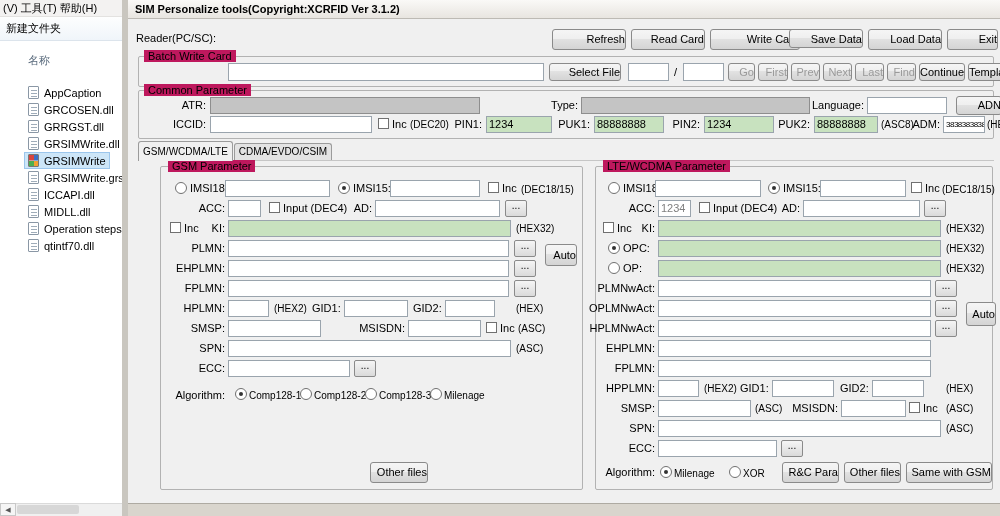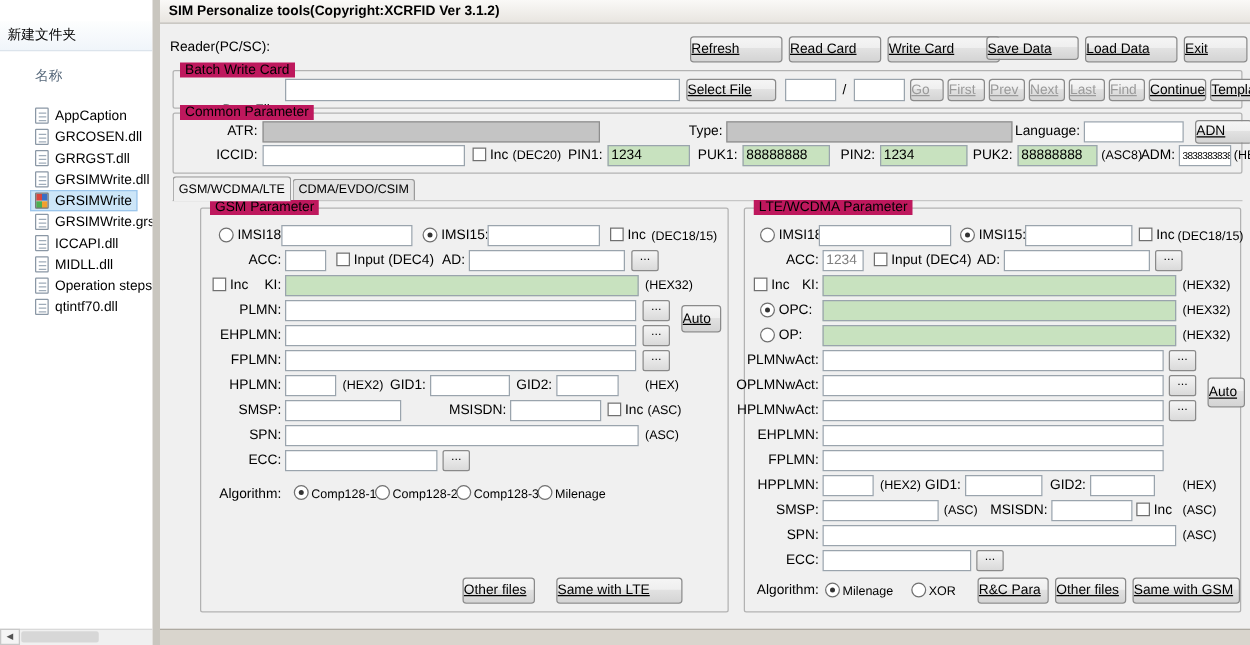--- a/index.html
+++ b/index.html
@@ -30,21 +30,21 @@
   .titlebar { position:absolute; left:0; top:0; width:872px; height:19px; background:linear-gradient(#FAF9F7,#E8E5E0); border-bottom:1px solid #BDBAB4; line-height:18px; padding-left:7px; font-weight:bold; font-size:11px; white-space:nowrap; }
   .bframe { position:absolute; left:0; top:503px; width:872px; height:13px; background:#D9D5CD; border-top:1px solid #AEAAA2; }
 
   .lbl  { position:absolute; white-space:nowrap; line-height:11px; }
   .lblr { position:absolute; white-space:nowrap; line-height:11px; text-align:right; }
   .f10 { font-size:10px; }
   .input { position:absolute; height:17px; background:#fff; border:1px solid #9AA4AD; line-height:15px; padding:0 2px; overflow:hidden; white-space:nowrap; }
   .input.h18 { height:18px; line-height:16px; }
   .green { background:#C8E2BF; }
   .grayf { background:#C4C4C4; border-color:#8E8E8E; }
-  .btn { position:absolute; background:linear-gradient(#F5F5F5,#EFEFEF 45%,#E2E2E2 46%,#D4D4D4); border:1px solid #8A8A8A; border-radius:3px; text-align:left; cursor:default; overflow:hidden; white-space:nowrap;text-decoration:underline; }
+  .btn { position:absolute; background:linear-gradient(#F5F5F5,#EFEFEF 45%,#E2E2E2 46%,#D4D4D4); border:1px solid #8A8A8A; border-radius:3px; text-align:right; cursor:default; overflow:hidden; white-space:nowrap; }
   .btn.dis { color:#9A9A9A; }
   .dots { position:absolute; width:22px; height:17px; background:linear-gradient(#F5F5F5,#DADADA); border:1px solid #8A8A8A; border-radius:2px; text-align:center; line-height:10px; font-size:10px; }
   .grp { position:absolute; border:1px solid #B2B2B2; border-radius:2px; }
   .grp-t { position:absolute; background:#be185d; padding:0 4px; white-space:nowrap; line-height:12px; }
   .radio { position:absolute; width:12px; height:12px; border:1px solid #707070; border-radius:50%; background:#fff; }
   .radio.on::after { content:""; position:absolute; left:3px; top:3px; width:4px; height:4px; border-radius:50%; background:#333; }
   .cb { position:absolute; width:11px; height:11px; border:1px solid #707070; background:#fff; }
 
   .combo { position:absolute; left:90px; top:29px; width:327px; height:21px; background:#fff; border:1px solid #8A9CB0; }
   .combo-sel { position:absolute; left:1px; top:1px; right:18px; bottom:1px; background:#2A5BCC; color:#fff; line-height:17px; padding-left:3px; white-space:nowrap; overflow:hidden; }
@@ -54,20 +54,21 @@
   .tab.active { left:10px; top:141px; width:95px; height:20px; background:#F0F0F0; z-index:3; line-height:19px; }
   .tab.inactive { left:106px; top:143px; width:98px; height:17px; background:#E3E3E3; line-height:16px; z-index:1; }
   .tabline { position:absolute; left:10px; top:160px; width:856px; height:1px; background:#C6C6C6; z-index:0; }
 </style>
 </head>
 <body>
 
 <div id="root">
 
   <div id="panel">
+    <div class="menu-row">(V)    工具(T)    帮助(H)</div>
     <div class="tool-row">新建文件夹</div>
     <div class="col-h">名称</div>
 
     <div class="fitem" style="top:84px">
         <span class="ficon"></span>
         <span>AppCaption</span>
       </div>
     <div class="fitem" style="top:101px">
         <span class="ficon"></span>
         <span>GRCOSEN.dll</span>
@@ -240,21 +241,20 @@
     <span class="radio on" style="left:107px;top:388px"></span>
     <div class="lbl f10" style="left:121px;top:390px">Comp128-1</div>
     <span class="radio" style="left:172px;top:388px"></span>
     <div class="lbl f10" style="left:186px;top:390px">Comp128-2</div>
     <span class="radio" style="left:237px;top:388px"></span>
     <div class="lbl f10" style="left:251px;top:390px">Comp128-3</div>
     <span class="radio" style="left:302px;top:388px"></span>
     <div class="lbl f10" style="left:316px;top:390px">Milenage</div>
 
     <div class="btn" style="left:242px;top:462px;width:58px;height:21px;line-height:19px">Other files</div>
-    <div class="btn" style="left:317px;top:462px;width:101px;height:21px;line-height:19px">Same with LTE</div>
 
     <div class="grp" style="left:467px;top:166px;width:398px;height:324px"></div>
     <div class="grp-t" style="left:475px;top:160px">LTE/WCDMA Parameter</div>
 
     <span class="radio" style="left:480px;top:182px"></span>
     <div class="lbl" style="left:495px;top:183px">IMSI18:</div>
     <div class="input" style="left:527px;top:180px;width:106px"></div>
     <span class="radio on" style="left:640px;top:182px"></span>
     <div class="lbl" style="left:655px;top:183px">IMSI15:</div>
     <div class="input" style="left:692px;top:180px;width:86px"></div>

